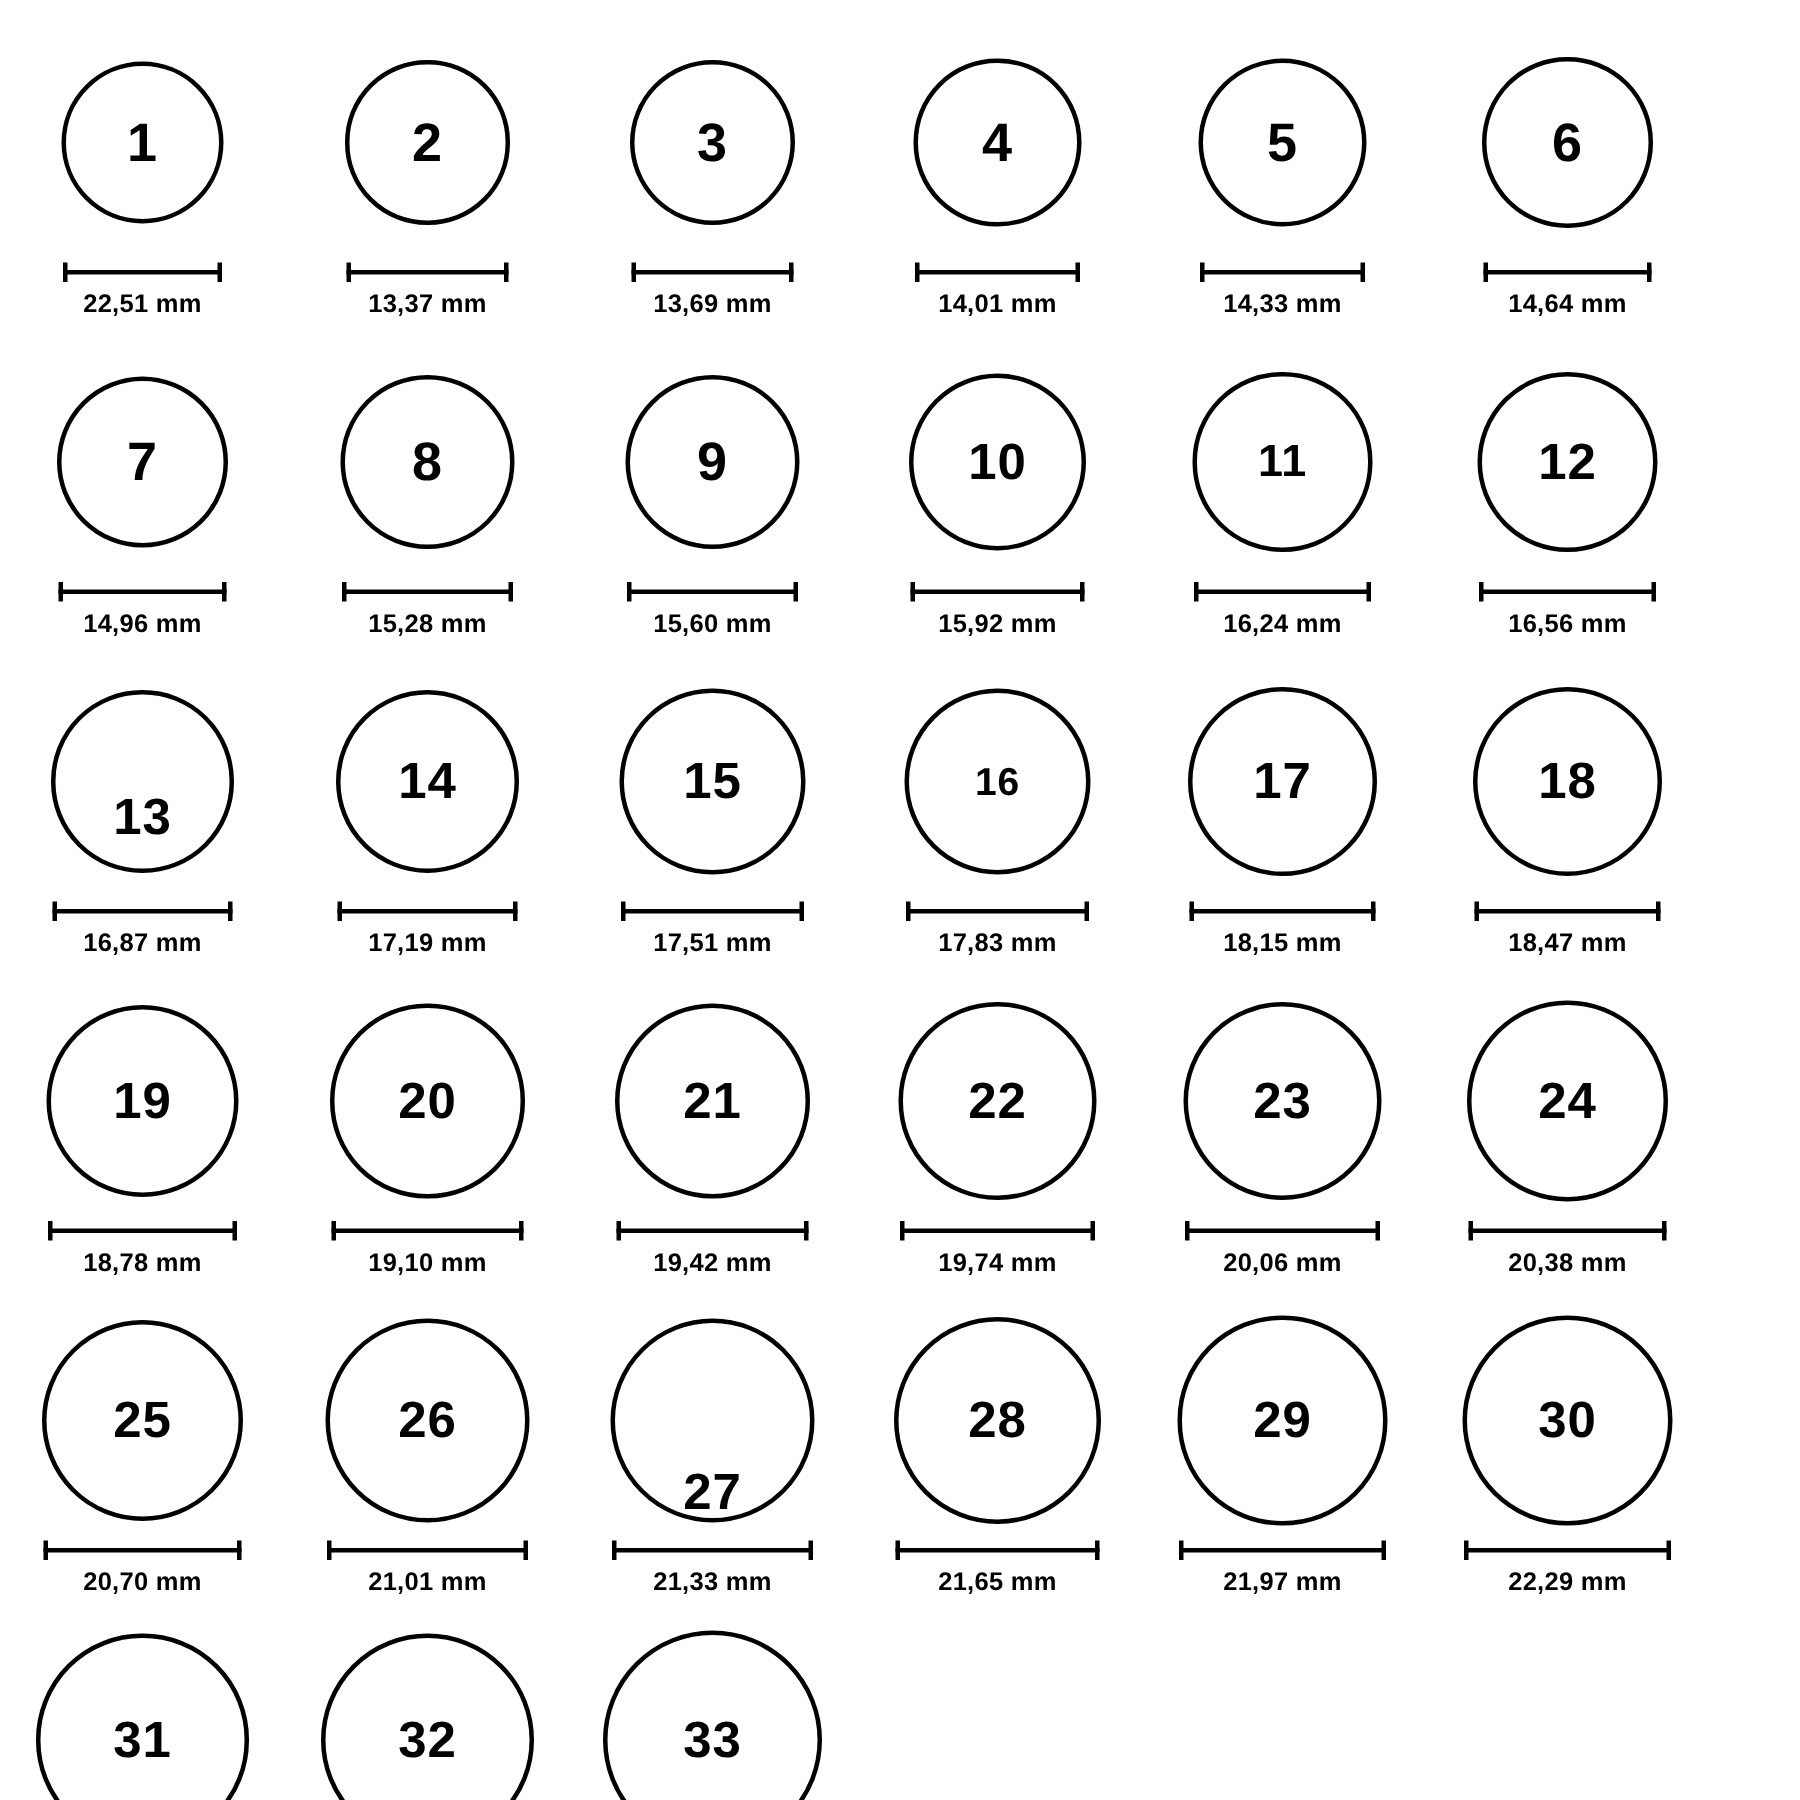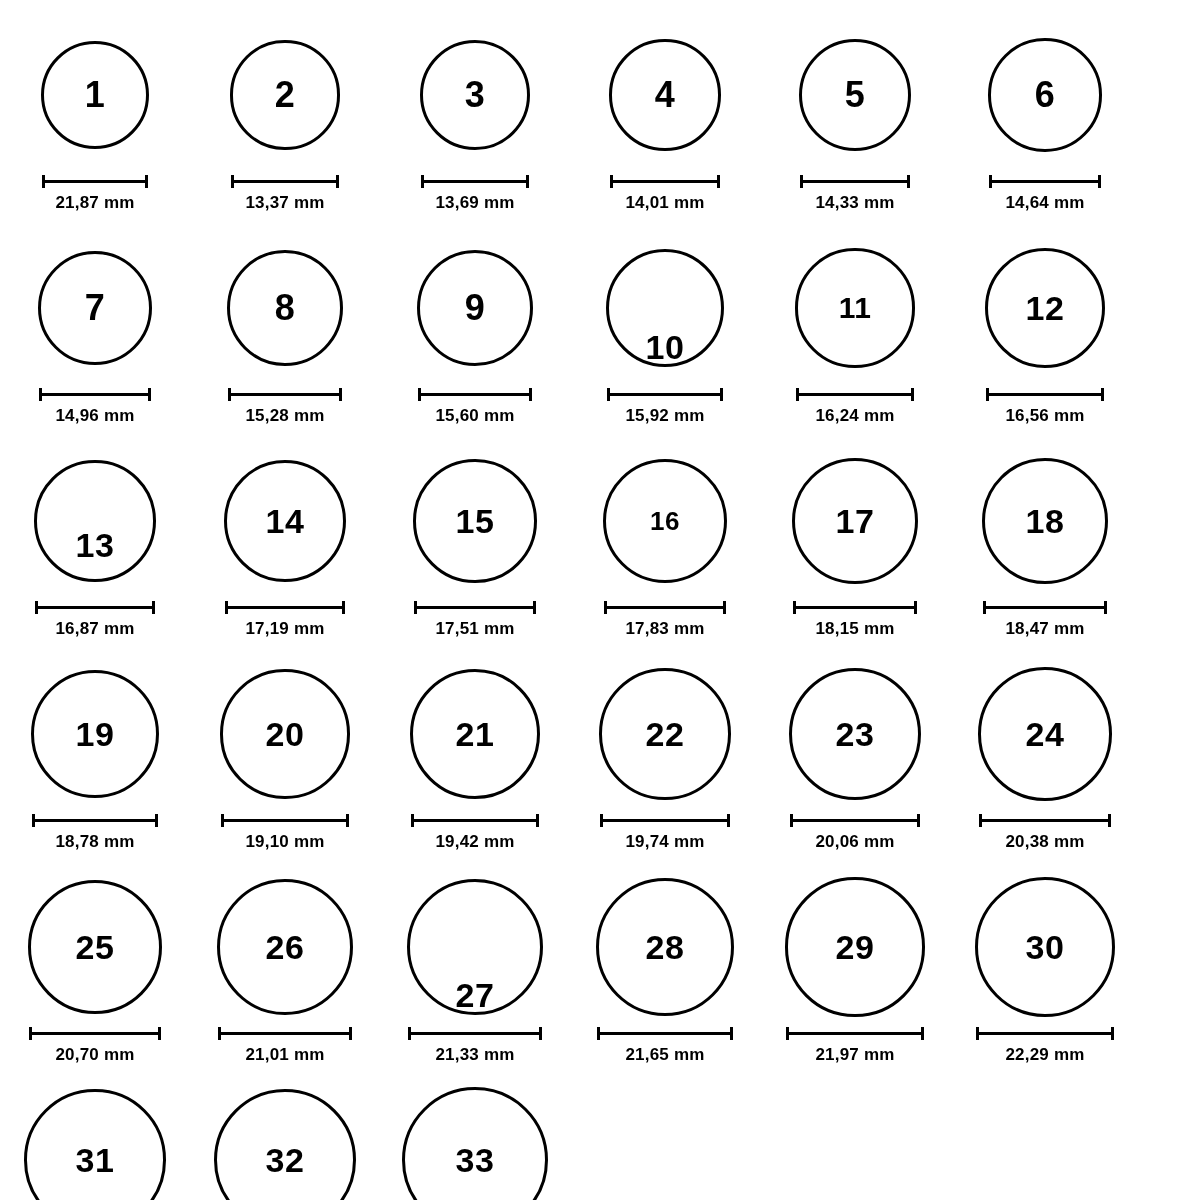--- a/index.html
+++ b/index.html
@@ -103,21 +103,21 @@
         <div class="ring-wrap" style="height: 146px;">
           <div class="ring" style="width: 108px; height: 108px;">
             <span class="ring-number" style="font-size: 36px;">1</span>
           </div>
         </div>
         <div class="measure" style="width: 106px;">
           <div class="bar"></div>
           <div class="cap left"></div>
           <div class="cap right"></div>
         </div>
-        <div class="mm-label">21,87 mm</div>
+        <div class="mm-label">22,51 mm</div>
       </div>
       <div class="cell">
         <div class="ring-wrap" style="height: 146px;">
           <div class="ring" style="width: 109.117px; height: 109.117px;">
             <span class="ring-number" style="font-size: 36px;">2</span>
           </div>
         </div>
         <div class="measure" style="width: 107.117px;">
           <div class="bar"></div>
           <div class="cap left"></div>
@@ -213,21 +213,21 @@
         </div>
         <div class="measure" style="width: 114.898px;">
           <div class="bar"></div>
           <div class="cap left"></div>
           <div class="cap right"></div>
         </div>
         <div class="mm-label">15,60 mm</div>
       </div>
       <div class="cell">
         <div class="ring-wrap" style="height: 146px;">
-          <div class="ring" style="width: 118.015px; height: 118.015px; align-items: flex-end;">
+          <div class="ring" style="width: 118.015px; height: 118.015px;">
             <span class="ring-number" style="font-size: 34px;">10</span>
           </div>
         </div>
         <div class="measure" style="width: 116.015px;">
           <div class="bar"></div>
           <div class="cap left"></div>
           <div class="cap right"></div>
         </div>
         <div class="mm-label">15,92 mm</div>
       </div>

